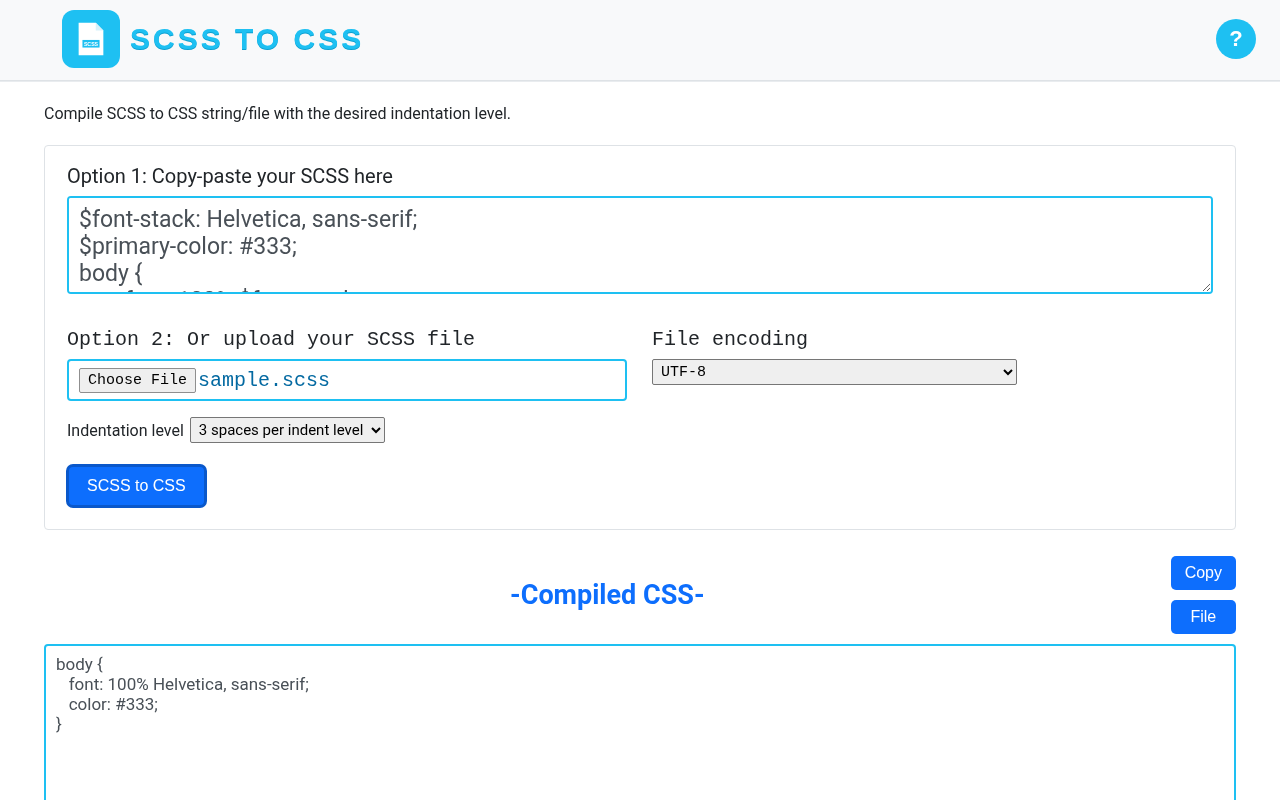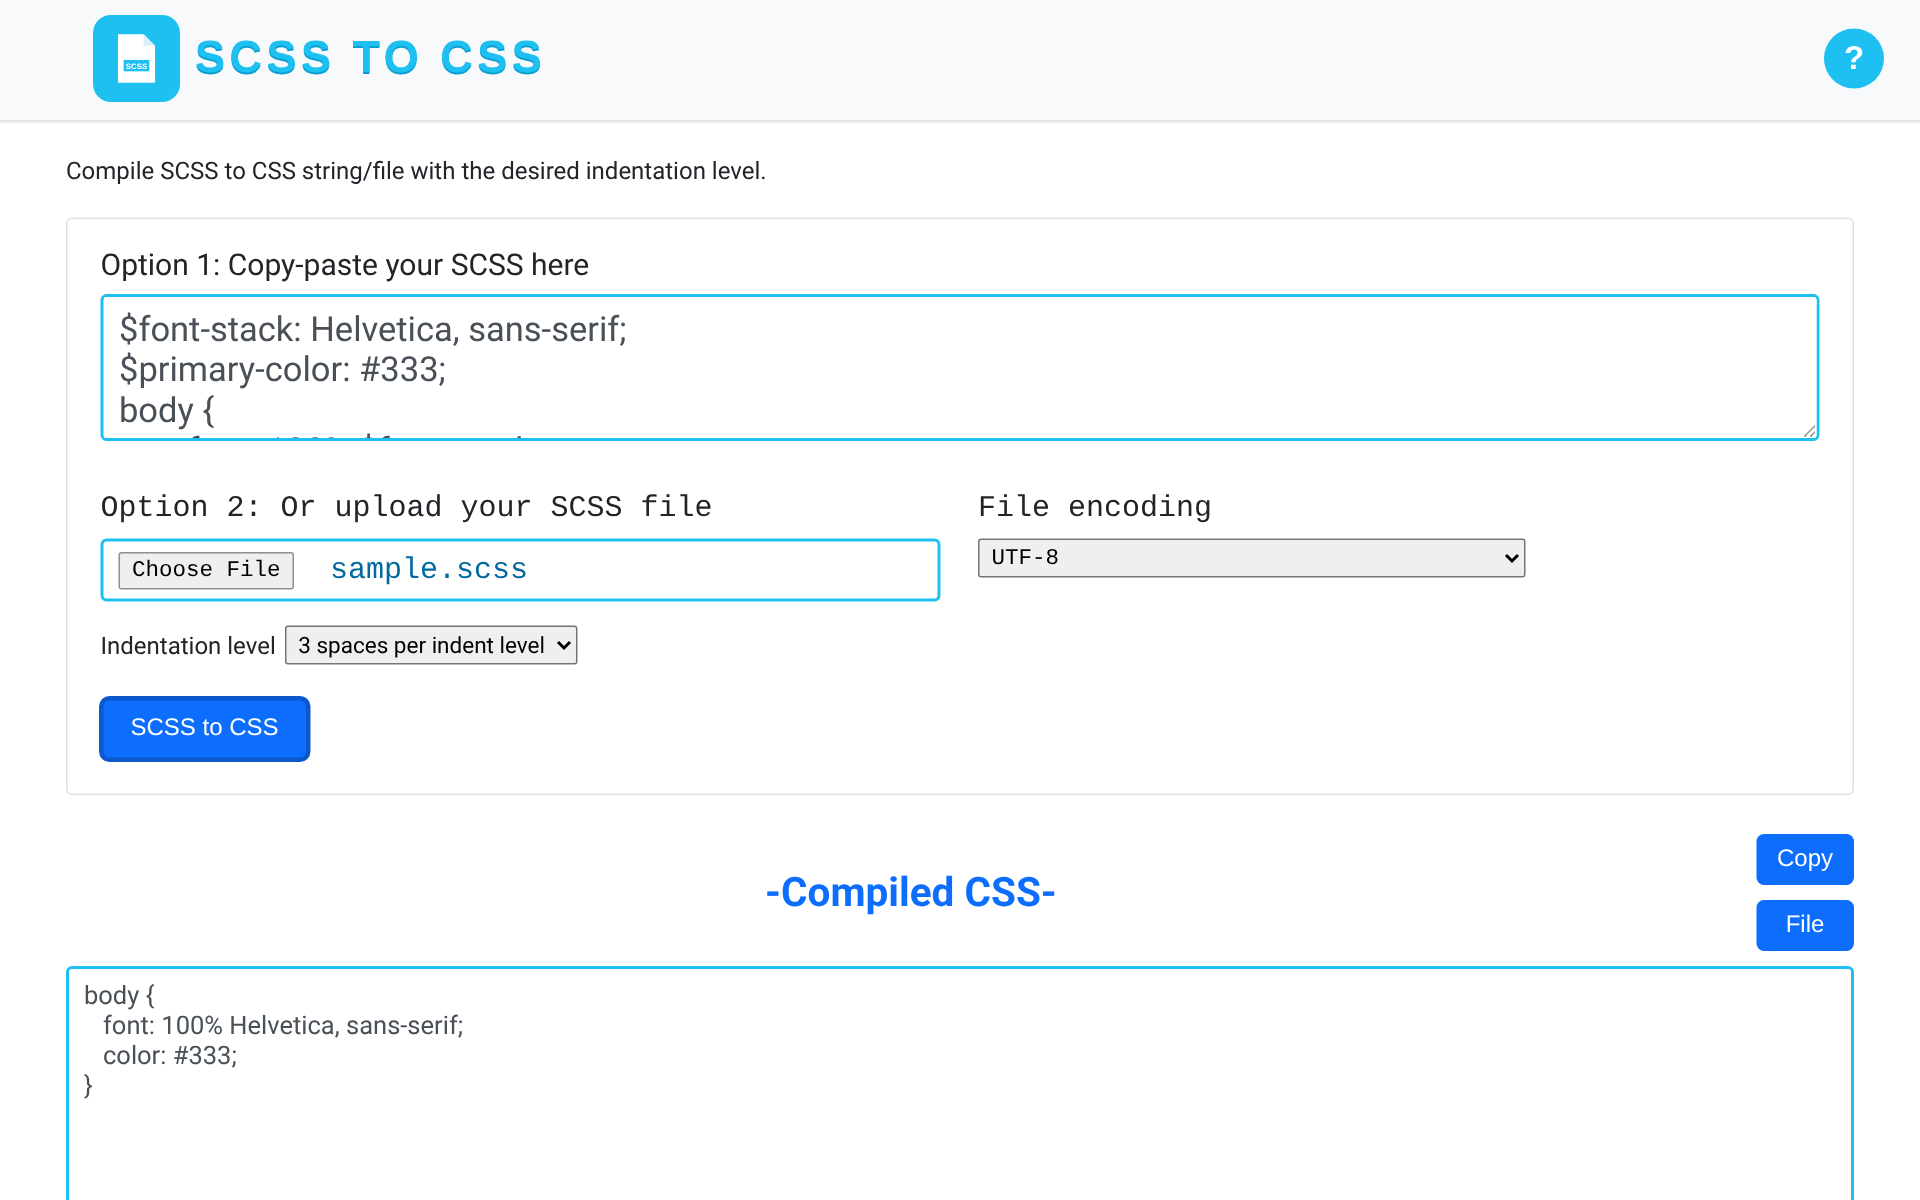--- a/index.html
+++ b/index.html
@@ -88,21 +88,21 @@
     font-family: Liberation Mono, monospace;
   }
   .col-left, .col-right { flex: 1; }
 
   .file-input-wrap {
     border: 2px solid #1ec0f2;
     border-radius: 4px;
     padding: 6px 10px;
     display: flex;
     align-items: center;
-    gap: 24px;
+    gap: 2px;
     width: 560px;
     height: 42px;
   }
   .choose-btn {
     background: #efefef;
     border: 1px solid #8f8f8f;
     border-radius: 2px;
     padding: 3px 8px;
     font-size: 15px;
     cursor: pointer;

